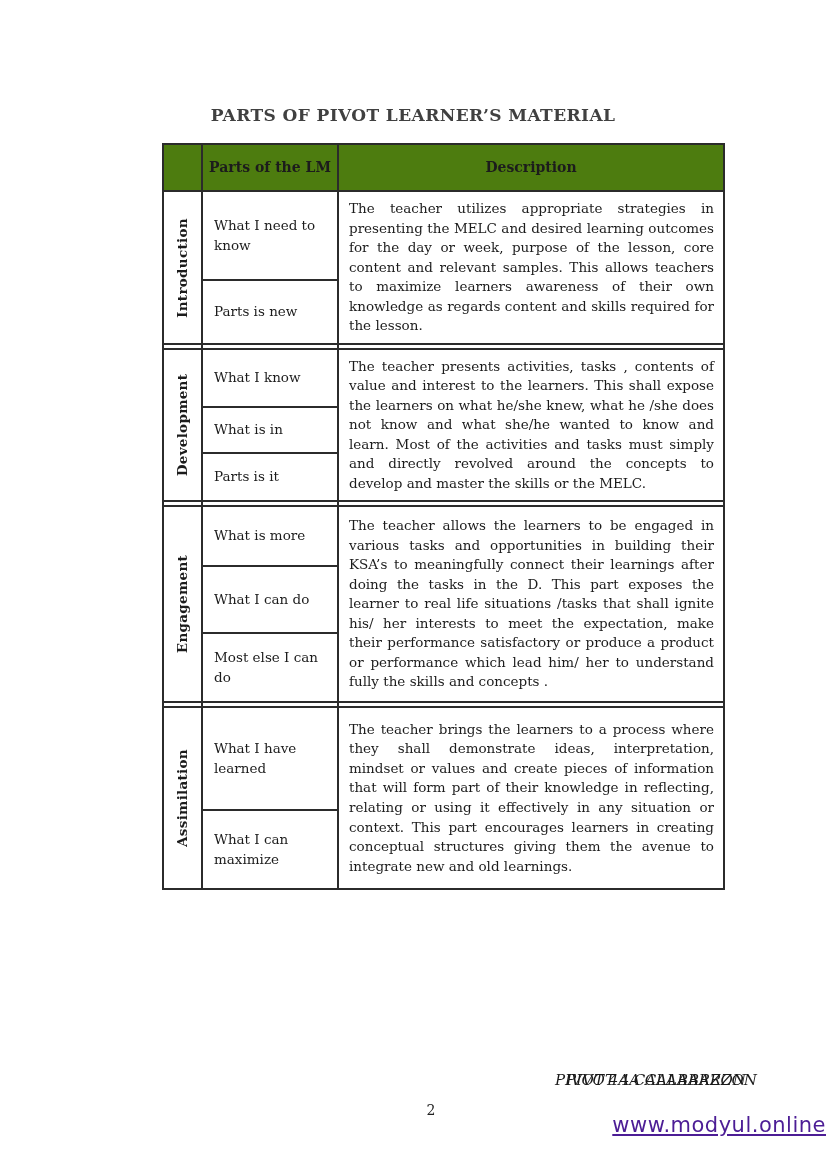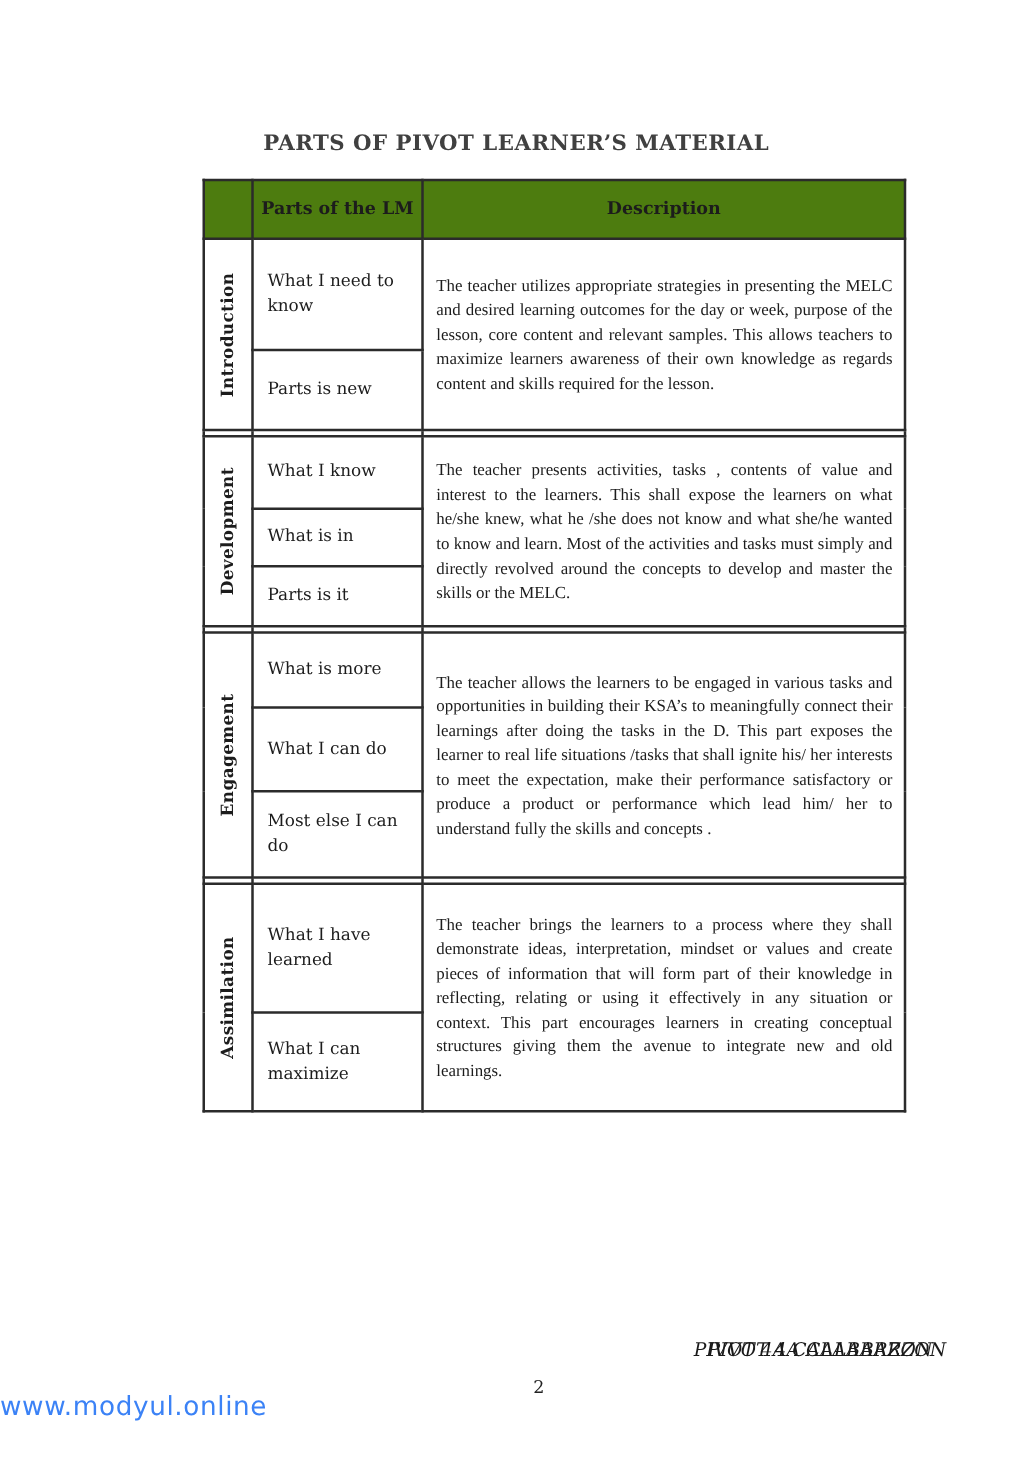--- a/index.html
+++ b/index.html
@@ -65,21 +65,20 @@
   td.part {
     vertical-align: middle;
     text-align: left;
     padding: 3px 8px 3px 11px;
     margin-top: 47px;
   }
   td.desc {
     vertical-align: middle;
     text-align: justify;
     padding: 4px 9px 4px 10px;
-    font-family: Liberation Serif, serif;
   }
   tr.spacer { height: 5px; }
   tr.spacer td { height: 5px; padding: 0; }
   .footer-brand {
     position: absolute;
     left: 555px;
     top: 1071px;
     width: 185px;
     height: 22px;
   }
@@ -101,25 +100,26 @@
     width: 790px;
     text-align: center;
     font-size: 14px;
     color: #222;
   }
   .watermark {
     position: absolute;
     left: 0;
     top: 1113px;
     width: 826px;
-    text-align: left;
+    text-align: right;
     font-size: 21px;
     letter-spacing: 0.5px;
-    color: #3b82f6;
+    color: #4c1d95;
     font-family: "DejaVu Sans", sans-serif;
+    text-decoration: underline;
   }
 </style>
 </head>
 <body>
 
 <div class="title">PARTS OF PIVOT LEARNER’S MATERIAL</div>
 
 <table class="lm-table">
   <colgroup>
       <col class="c1">

